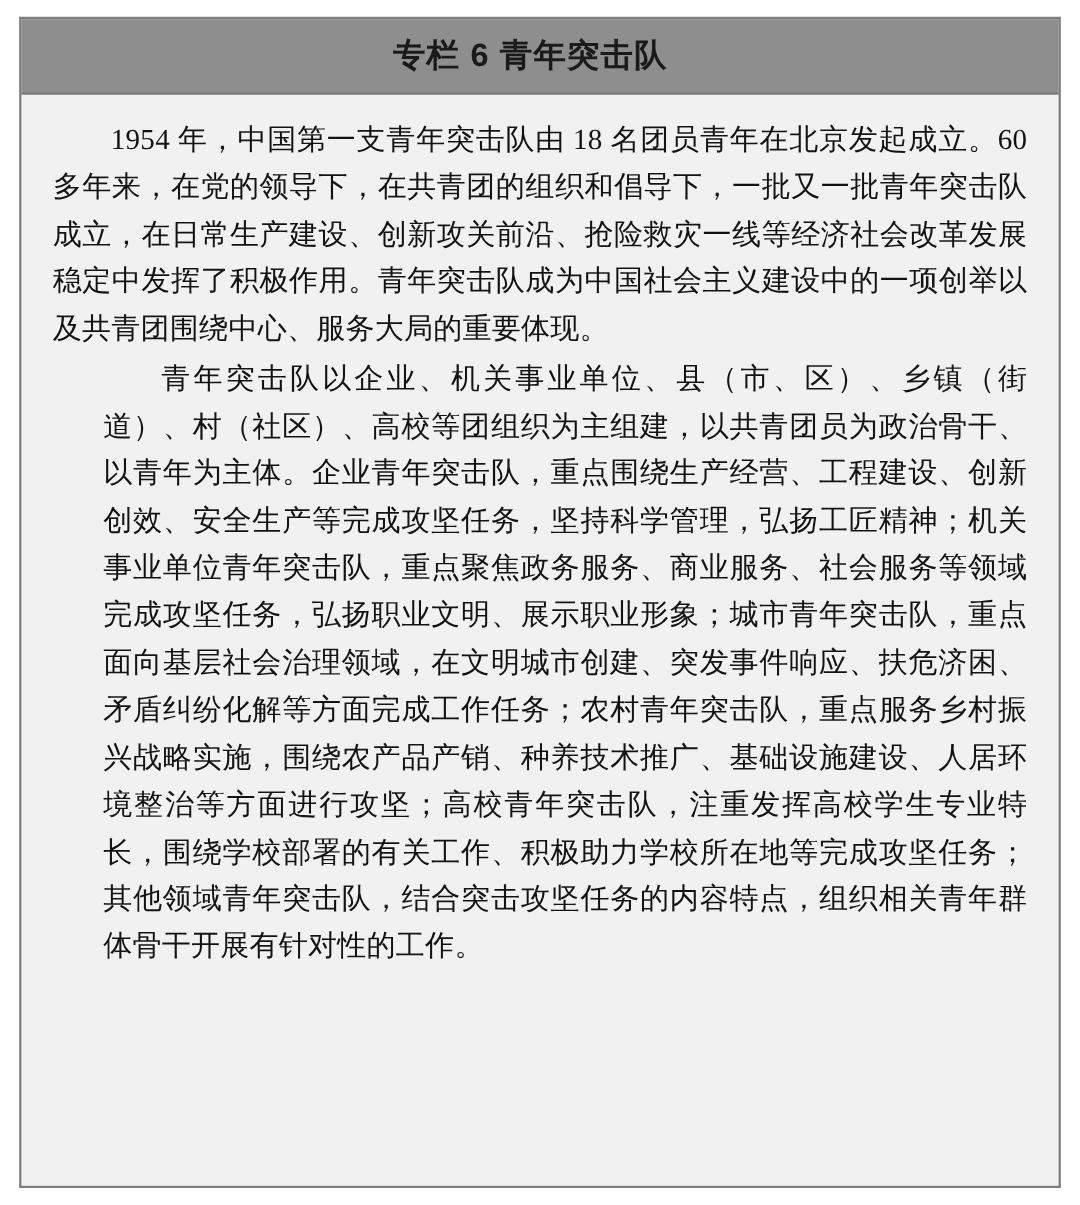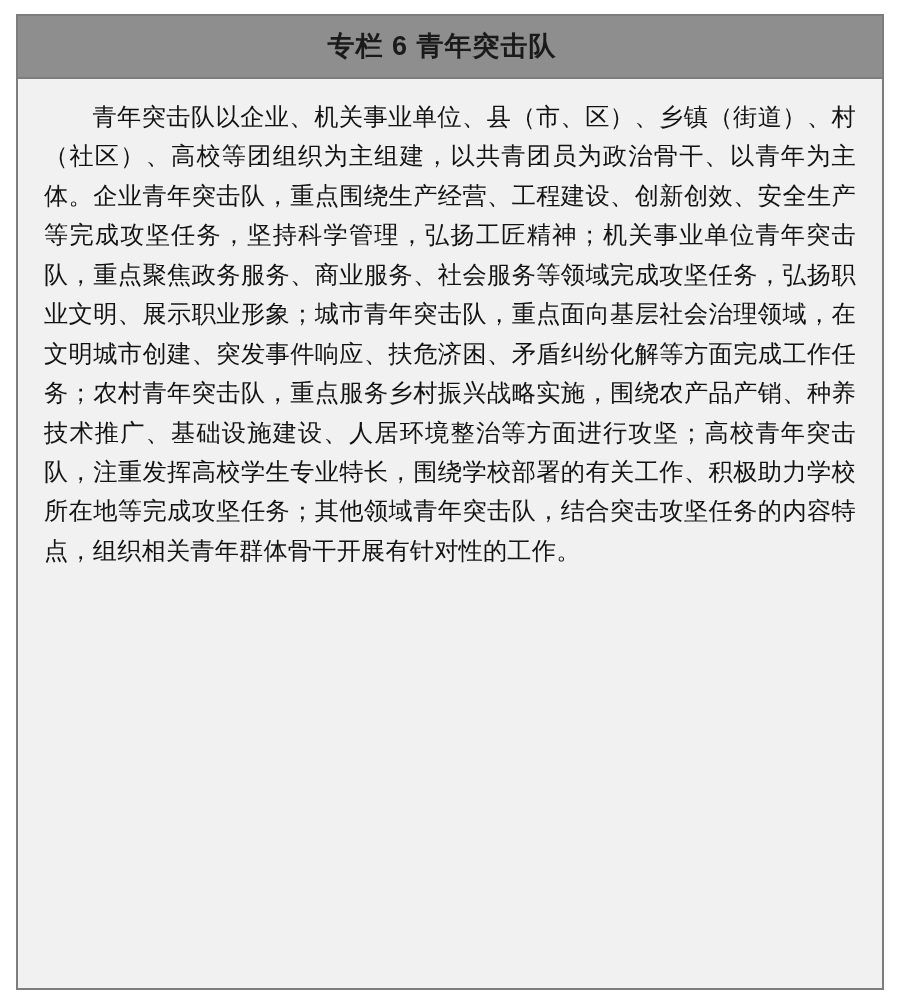--- a/index.html
+++ b/index.html
@@ -53,25 +53,27 @@
     font-size: 24.2px;
     line-height: 1.63;
     color: #131313;
     text-align: justify;
     text-justify: inter-ideograph;
     letter-spacing: 0.2px;
     font-family: "Liberation Serif", "DejaVu Serif", serif;
   }
   p.para + p.para {
     margin-top: 2px;
+    margin-left: 42px;
   }
 </style>
 </head>
 <body>
 
 <div class="page">
   <div class="box">
     <div class="box-header">专栏 6   青年突击队</div>
     <div class="box-body">
+      <p class="para">1954 年，中国第一支青年突击队由 18 名团员青年在北京发起成立。60 多年来，在党的领导下，在共青团的组织和倡导下，一批又一批青年突击队成立，在日常生产建设、创新攻关前沿、抢险救灾一线等经济社会改革发展稳定中发挥了积极作用。青年突击队成为中国社会主义建设中的一项创举以及共青团围绕中心、服务大局的重要体现。</p>
       <p class="para">青年突击队以企业、机关事业单位、县（市、区）、乡镇（街道）、村（社区）、高校等团组织为主组建，以共青团员为政治骨干、以青年为主体。企业青年突击队，重点围绕生产经营、工程建设、创新创效、安全生产等完成攻坚任务，坚持科学管理，弘扬工匠精神；机关事业单位青年突击队，重点聚焦政务服务、商业服务、社会服务等领域完成攻坚任务，弘扬职业文明、展示职业形象；城市青年突击队，重点面向基层社会治理领域，在文明城市创建、突发事件响应、扶危济困、矛盾纠纷化解等方面完成工作任务；农村青年突击队，重点服务乡村振兴战略实施，围绕农产品产销、种养技术推广、基础设施建设、人居环境整治等方面进行攻坚；高校青年突击队，注重发挥高校学生专业特长，围绕学校部署的有关工作、积极助力学校所在地等完成攻坚任务；其他领域青年突击队，结合突击攻坚任务的内容特点，组织相关青年群体骨干开展有针对性的工作。</p>
     </div>
   </div>
 </div>
 
 </body></html>

